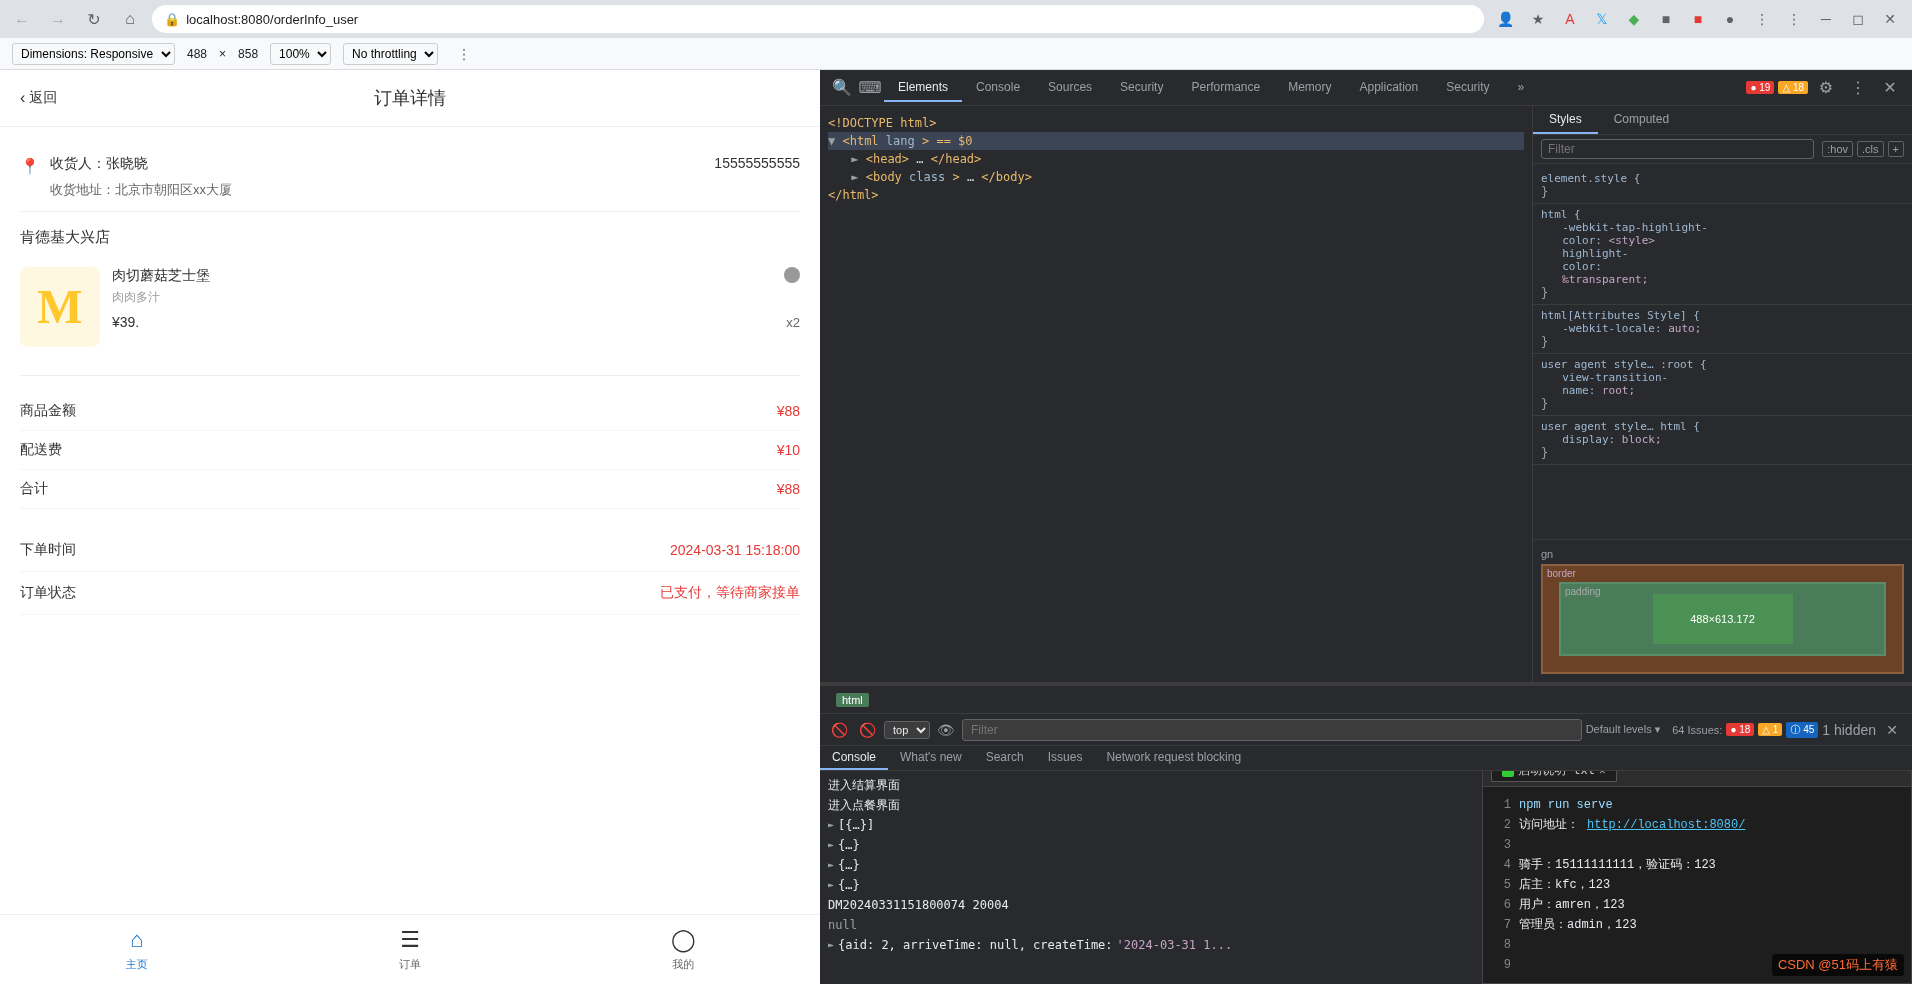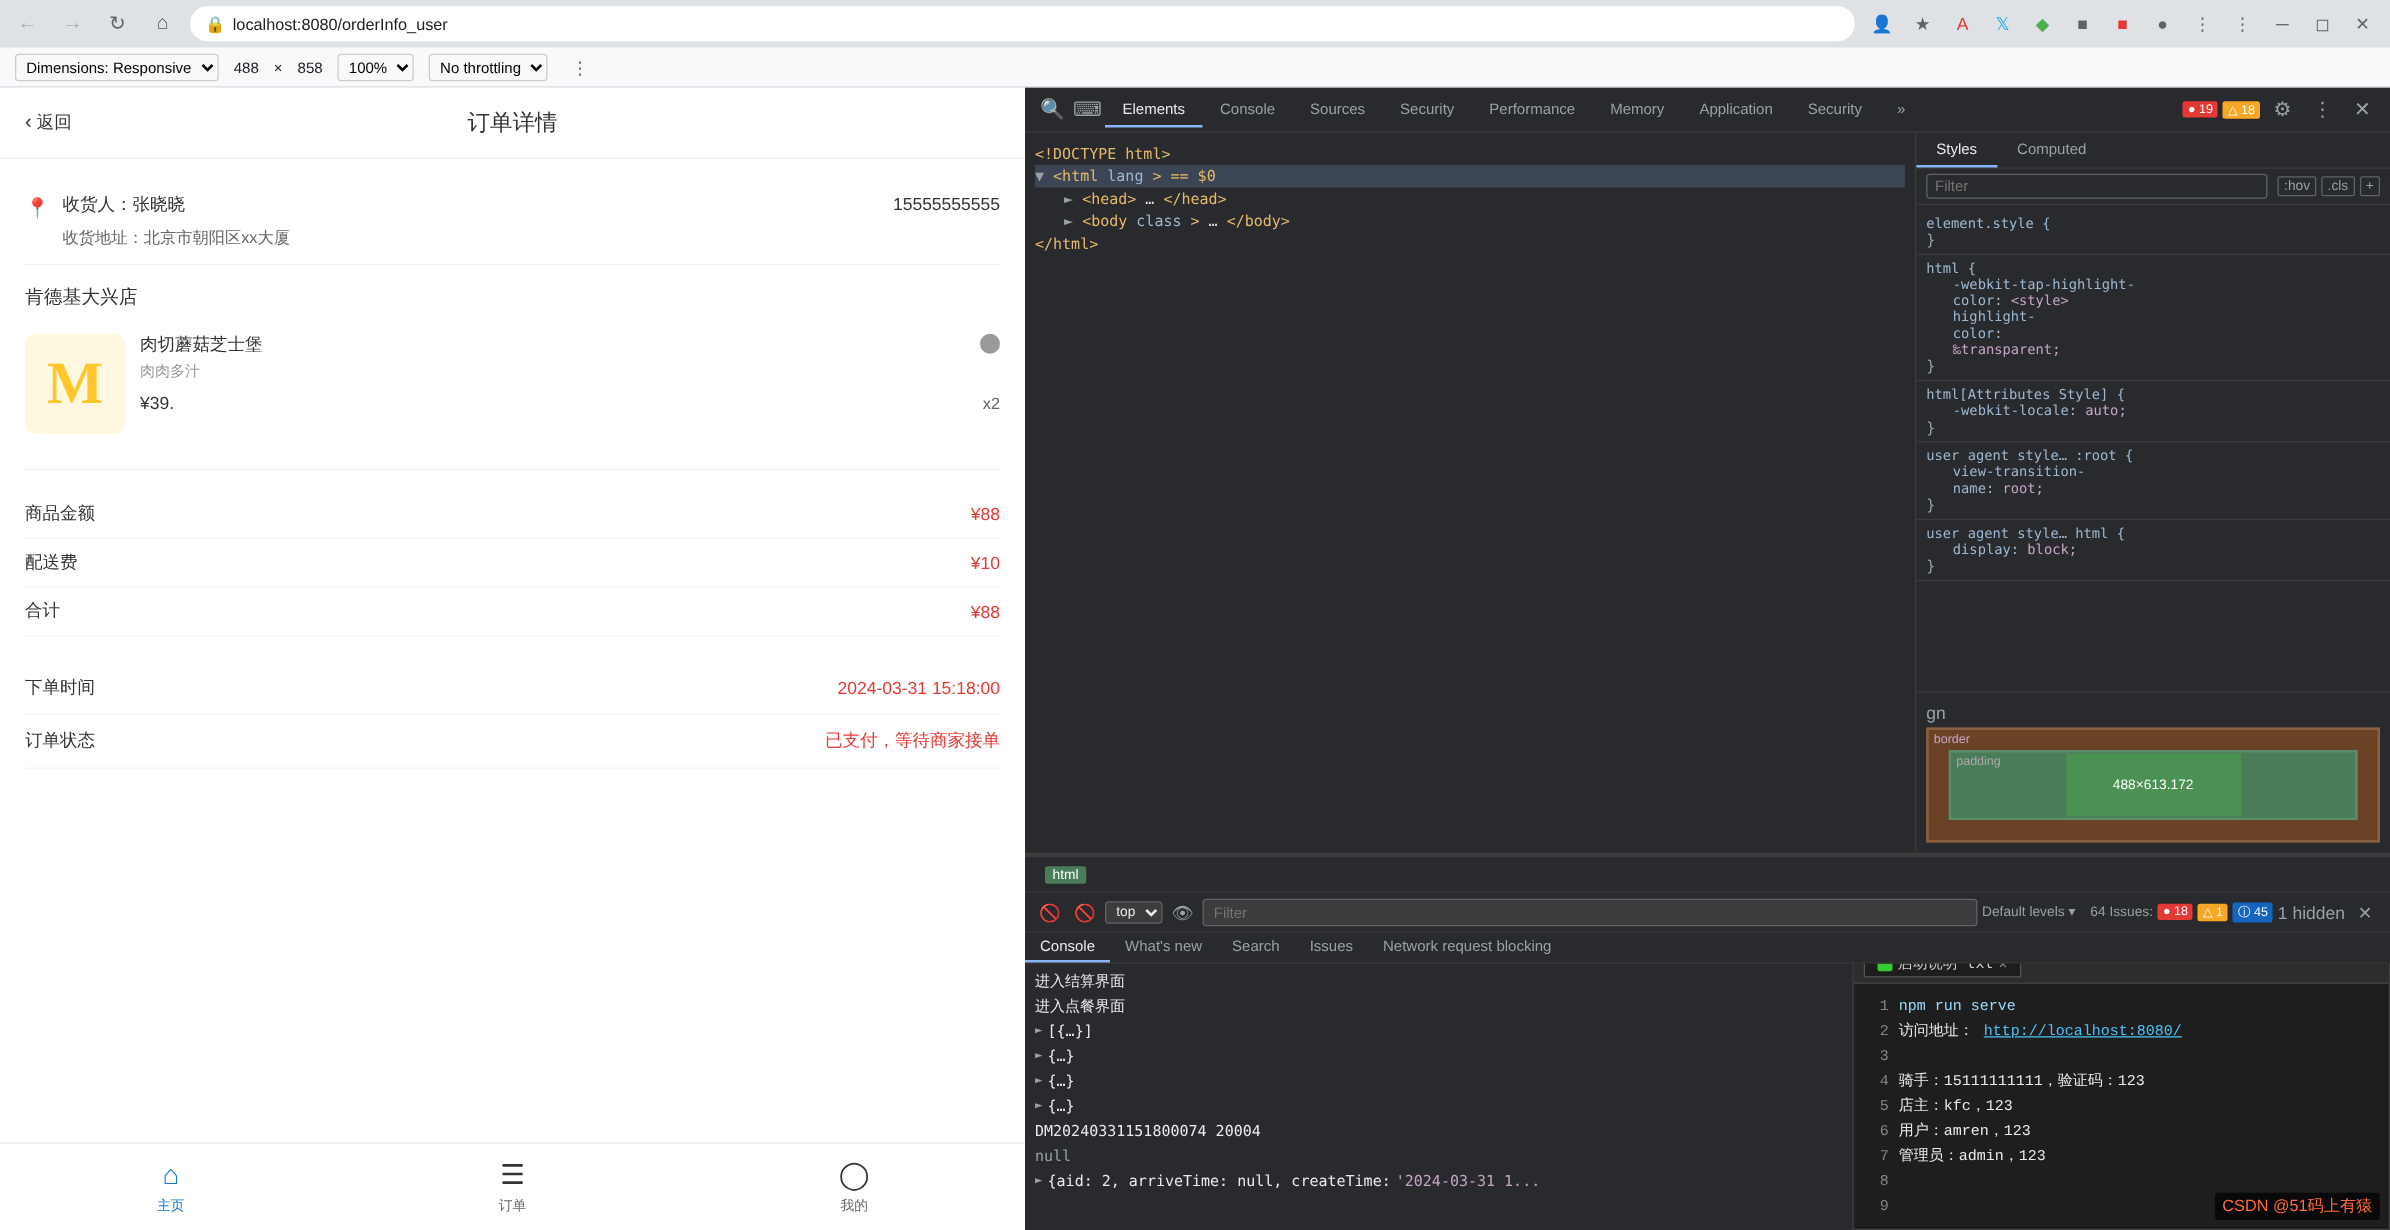--- a/index.html
+++ b/index.html
@@ -421,22 +421,22 @@
               <div class="style-selector">user agent style… html {</div>
               <div class="style-prop">
                 <span class="style-prop-name">&nbsp;&nbsp;display:</span>
                 <span class="style-prop-value"> block;</span>
               </div>
               <div class="style-brace">}</div>
             </div>
           </div>
 
           <div class="box-model">
-            <div style="font-size:14px;color:#9aa0a6;margin-bottom:4px;">gn</div>
-            <div style="position:relative;background:#6b4226;border:2px solid #8b6040;height:92px;display:flex;align-items:center;justify-content:center;">
+            <div style="font-size:11px;color:#9aa0a6;margin-bottom:4px;">gn</div>
+            <div style="position:relative;background:#6b4226;border:2px solid #8b6040;height:110px;display:flex;align-items:center;justify-content:center;">
               <div style="position:absolute;font-size:10px;color:#c5a5c5;top:2px;left:4px;">border</div>
               <div style="position:absolute;inset:16px;background:#4a7c59;border:2px solid #5a8c69;display:flex;align-items:center;justify-content:center;">
                 <div style="font-size:10px;color:#aaa;position:absolute;top:2px;left:4px;">padding</div>
                 <div style="background:#4a9153;width:140px;height:50px;display:flex;align-items:center;justify-content:center;font-size:11px;color:white;">
                   <span>488×613.172</span>
                 </div>
               </div>
             </div>
           </div>
         </div>

